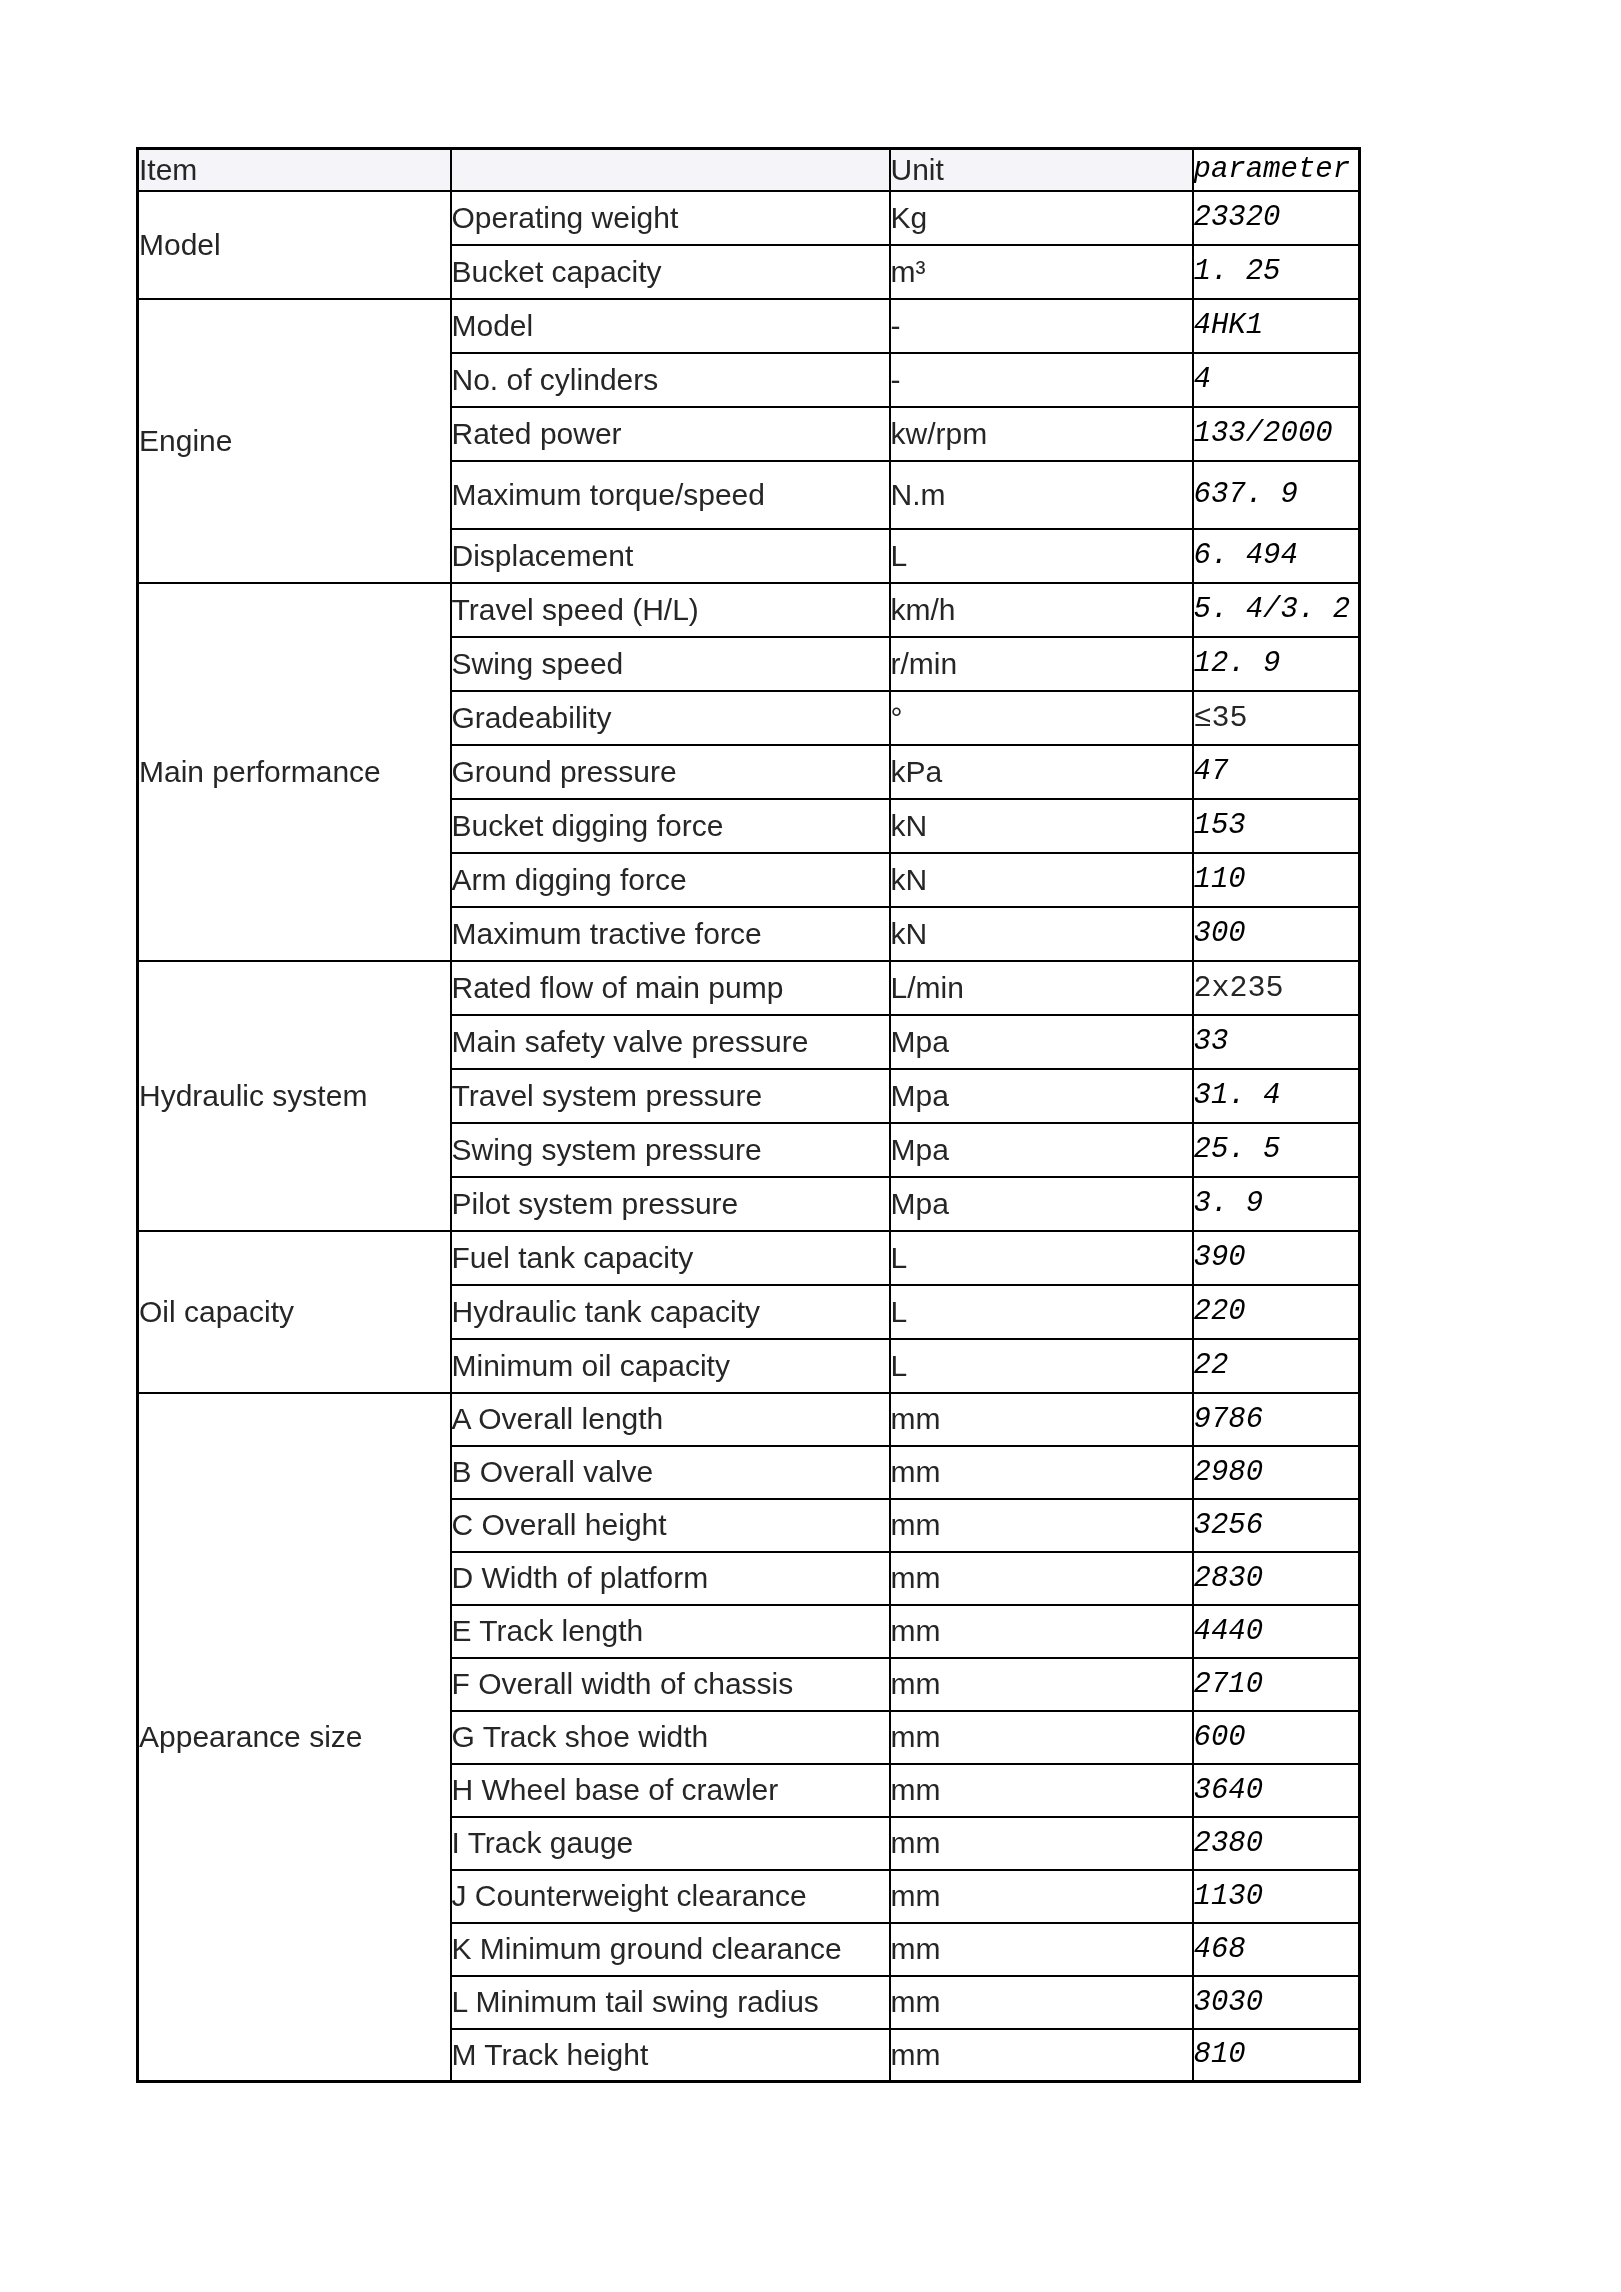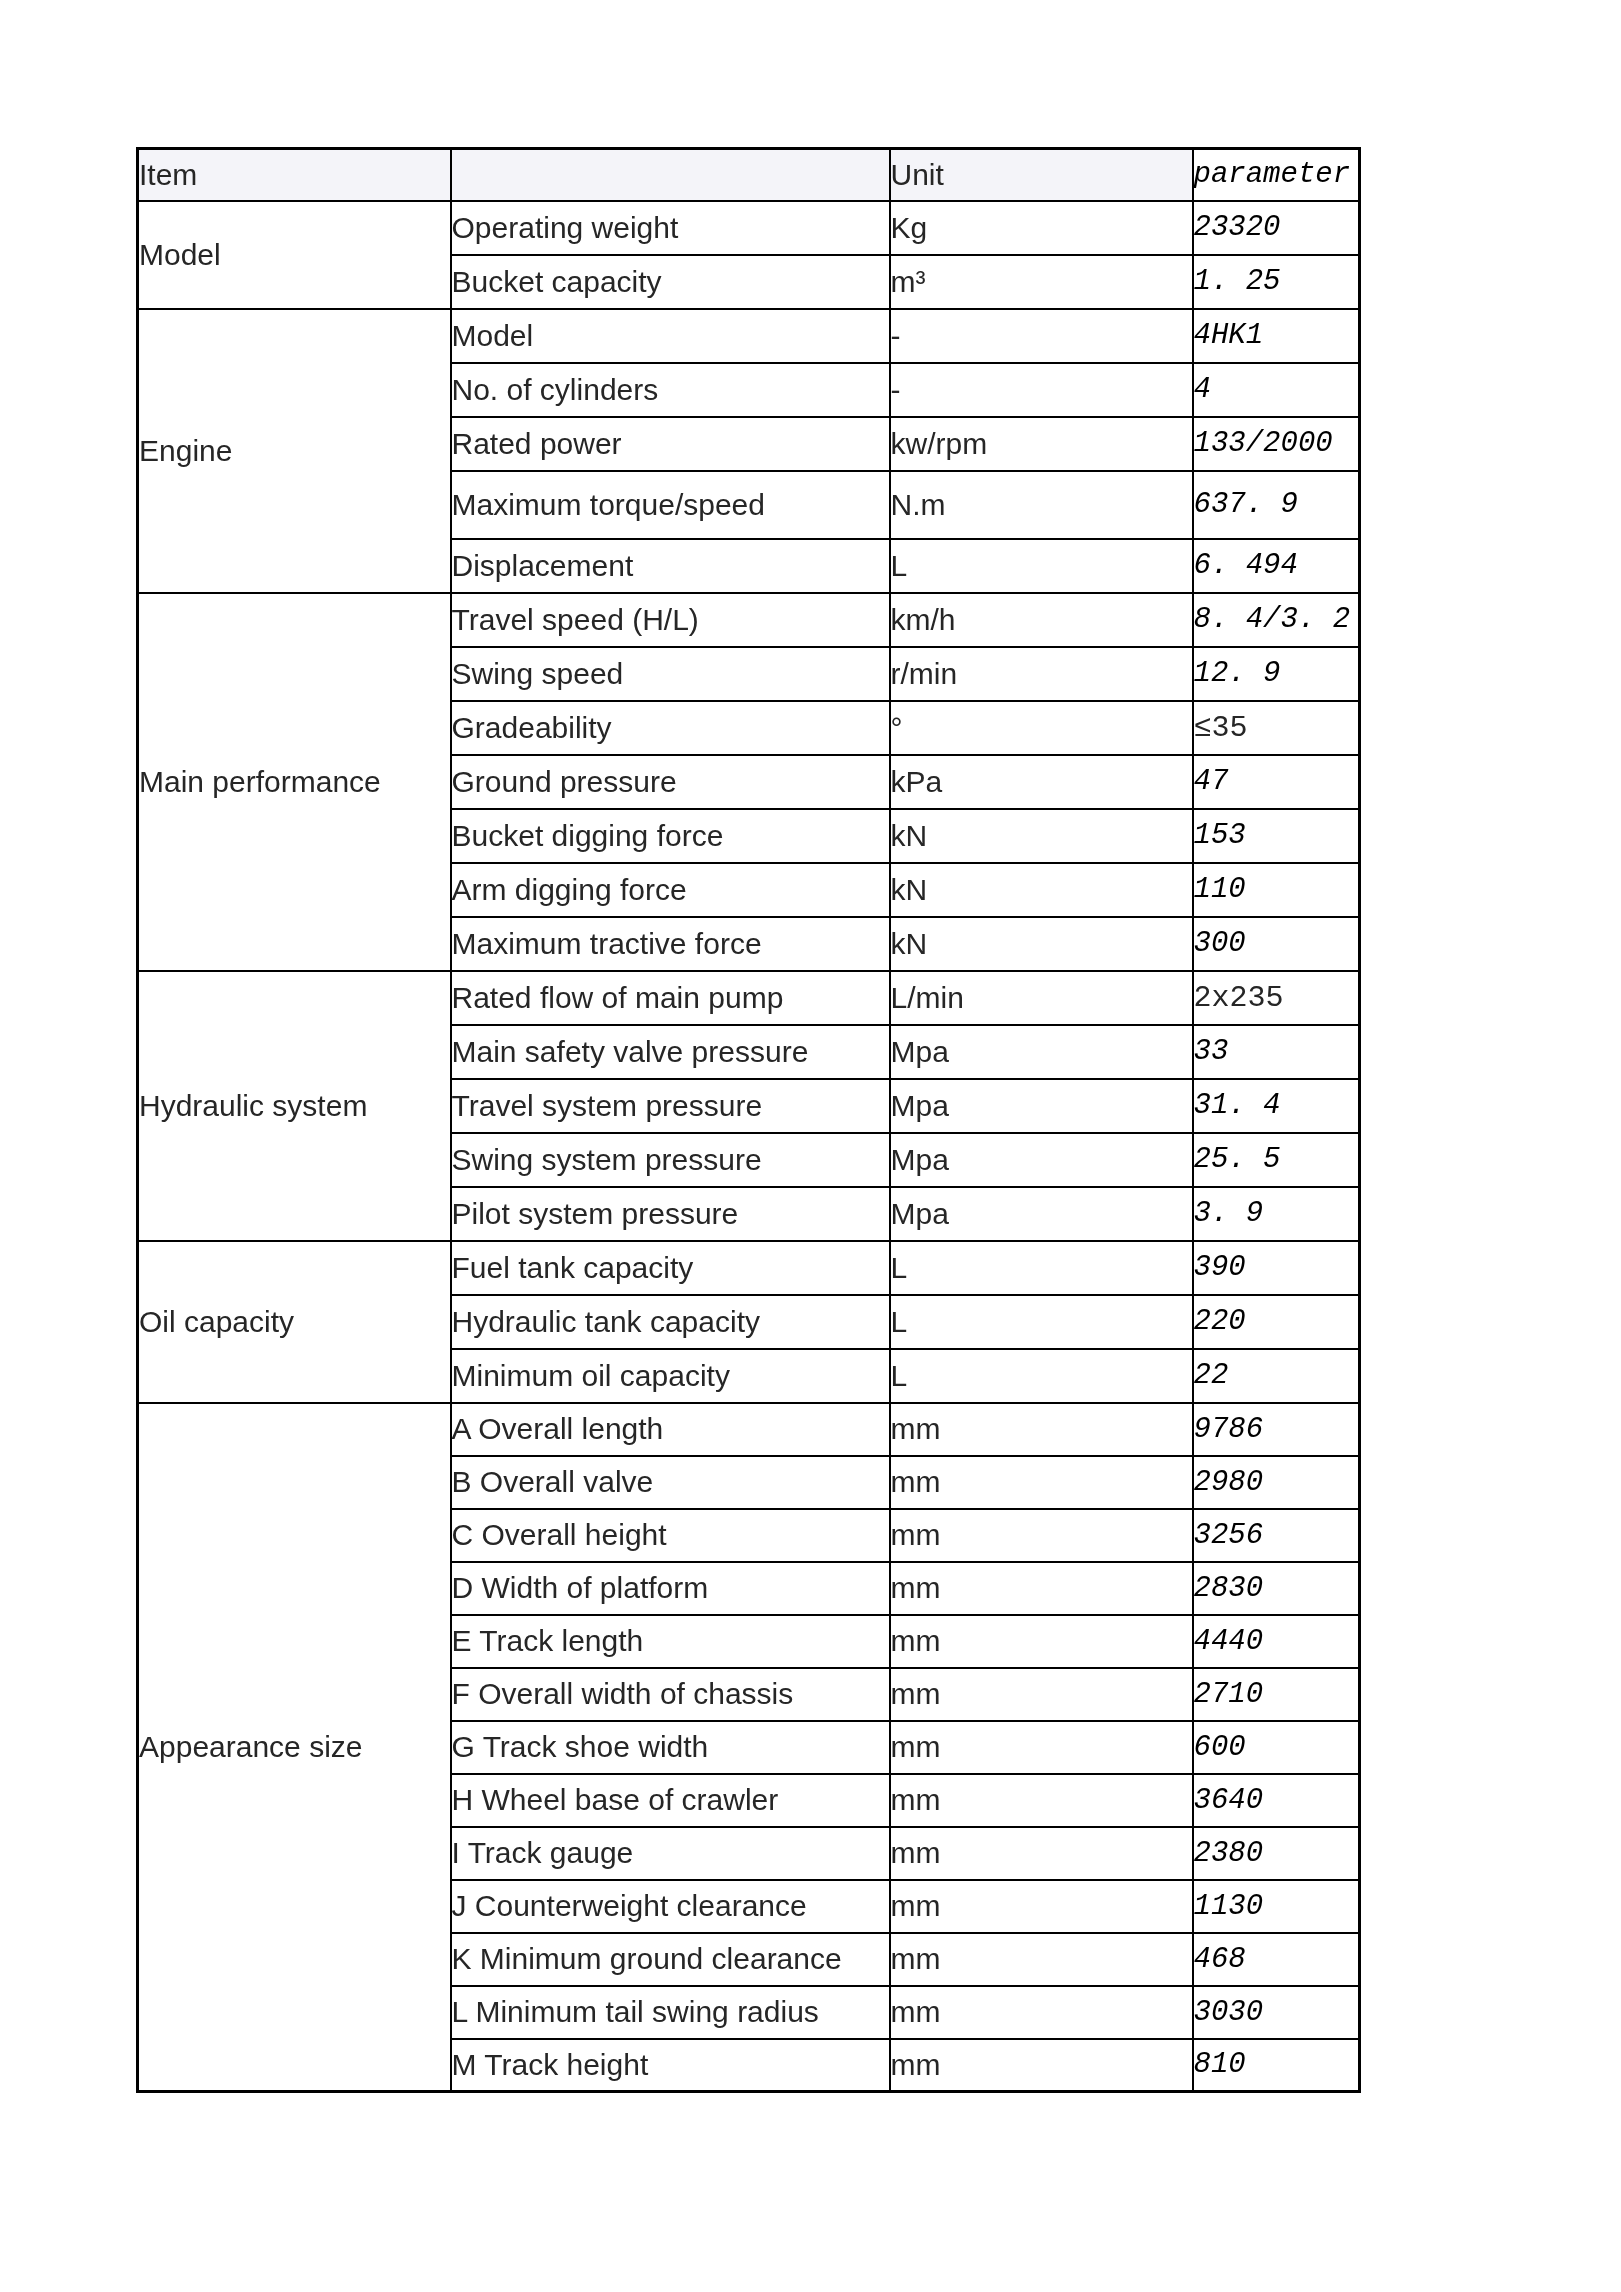--- a/index.html
+++ b/index.html
@@ -32,21 +32,21 @@
   .c4{width:167px;padding-left:5.9px;font-family:Liberation Mono, monospace;}
   .lbl{font-size:30px;color:var(--label-text,#262626);}
   .mono{
     font-family:"Liberation Mono", monospace;
     font-size:29px;
     color:var(--value-text,#000);
     letter-spacing:0px;
     font-style:italic;
   }
   .sansval{font-size:30px;color:var(--label-text,#262626);}
-  thead tr{height:52px;}
+  thead tr{height:42px;}
   tbody tr{height:54px;}
   tbody tr.tall{height:68px;}
   tbody tr.short{height:53px;}
   .hdr-shaded{background:var(--header-bg,#f4f4f9);}
 </style>
 </head>
 <body>
 
 <div class="spec-wrap">
   <table class="spec">
@@ -99,21 +99,21 @@
         </tr>
         <tr>
           <td class="c2 lbl">Displacement</td>
           <td class="c3 lbl">L</td>
           <td class="c4 mono">6. 494</td>
         </tr>
         <tr>
           <td class="c1 lbl" rowspan="7">Main performance</td>
           <td class="c2 lbl">Travel speed (H/L)</td>
           <td class="c3 lbl">km/h</td>
-          <td class="c4 mono">8. 4/3. 2</td>
+          <td class="c4 mono">5. 4/3. 2</td>
         </tr>
         <tr>
           <td class="c2 lbl">Swing speed</td>
           <td class="c3 lbl">r/min</td>
           <td class="c4 mono">12. 9</td>
         </tr>
         <tr>
           <td class="c2 lbl">Gradeability</td>
           <td class="c3 lbl">°</td>
           <td class="c4 sansval">≤35</td>

